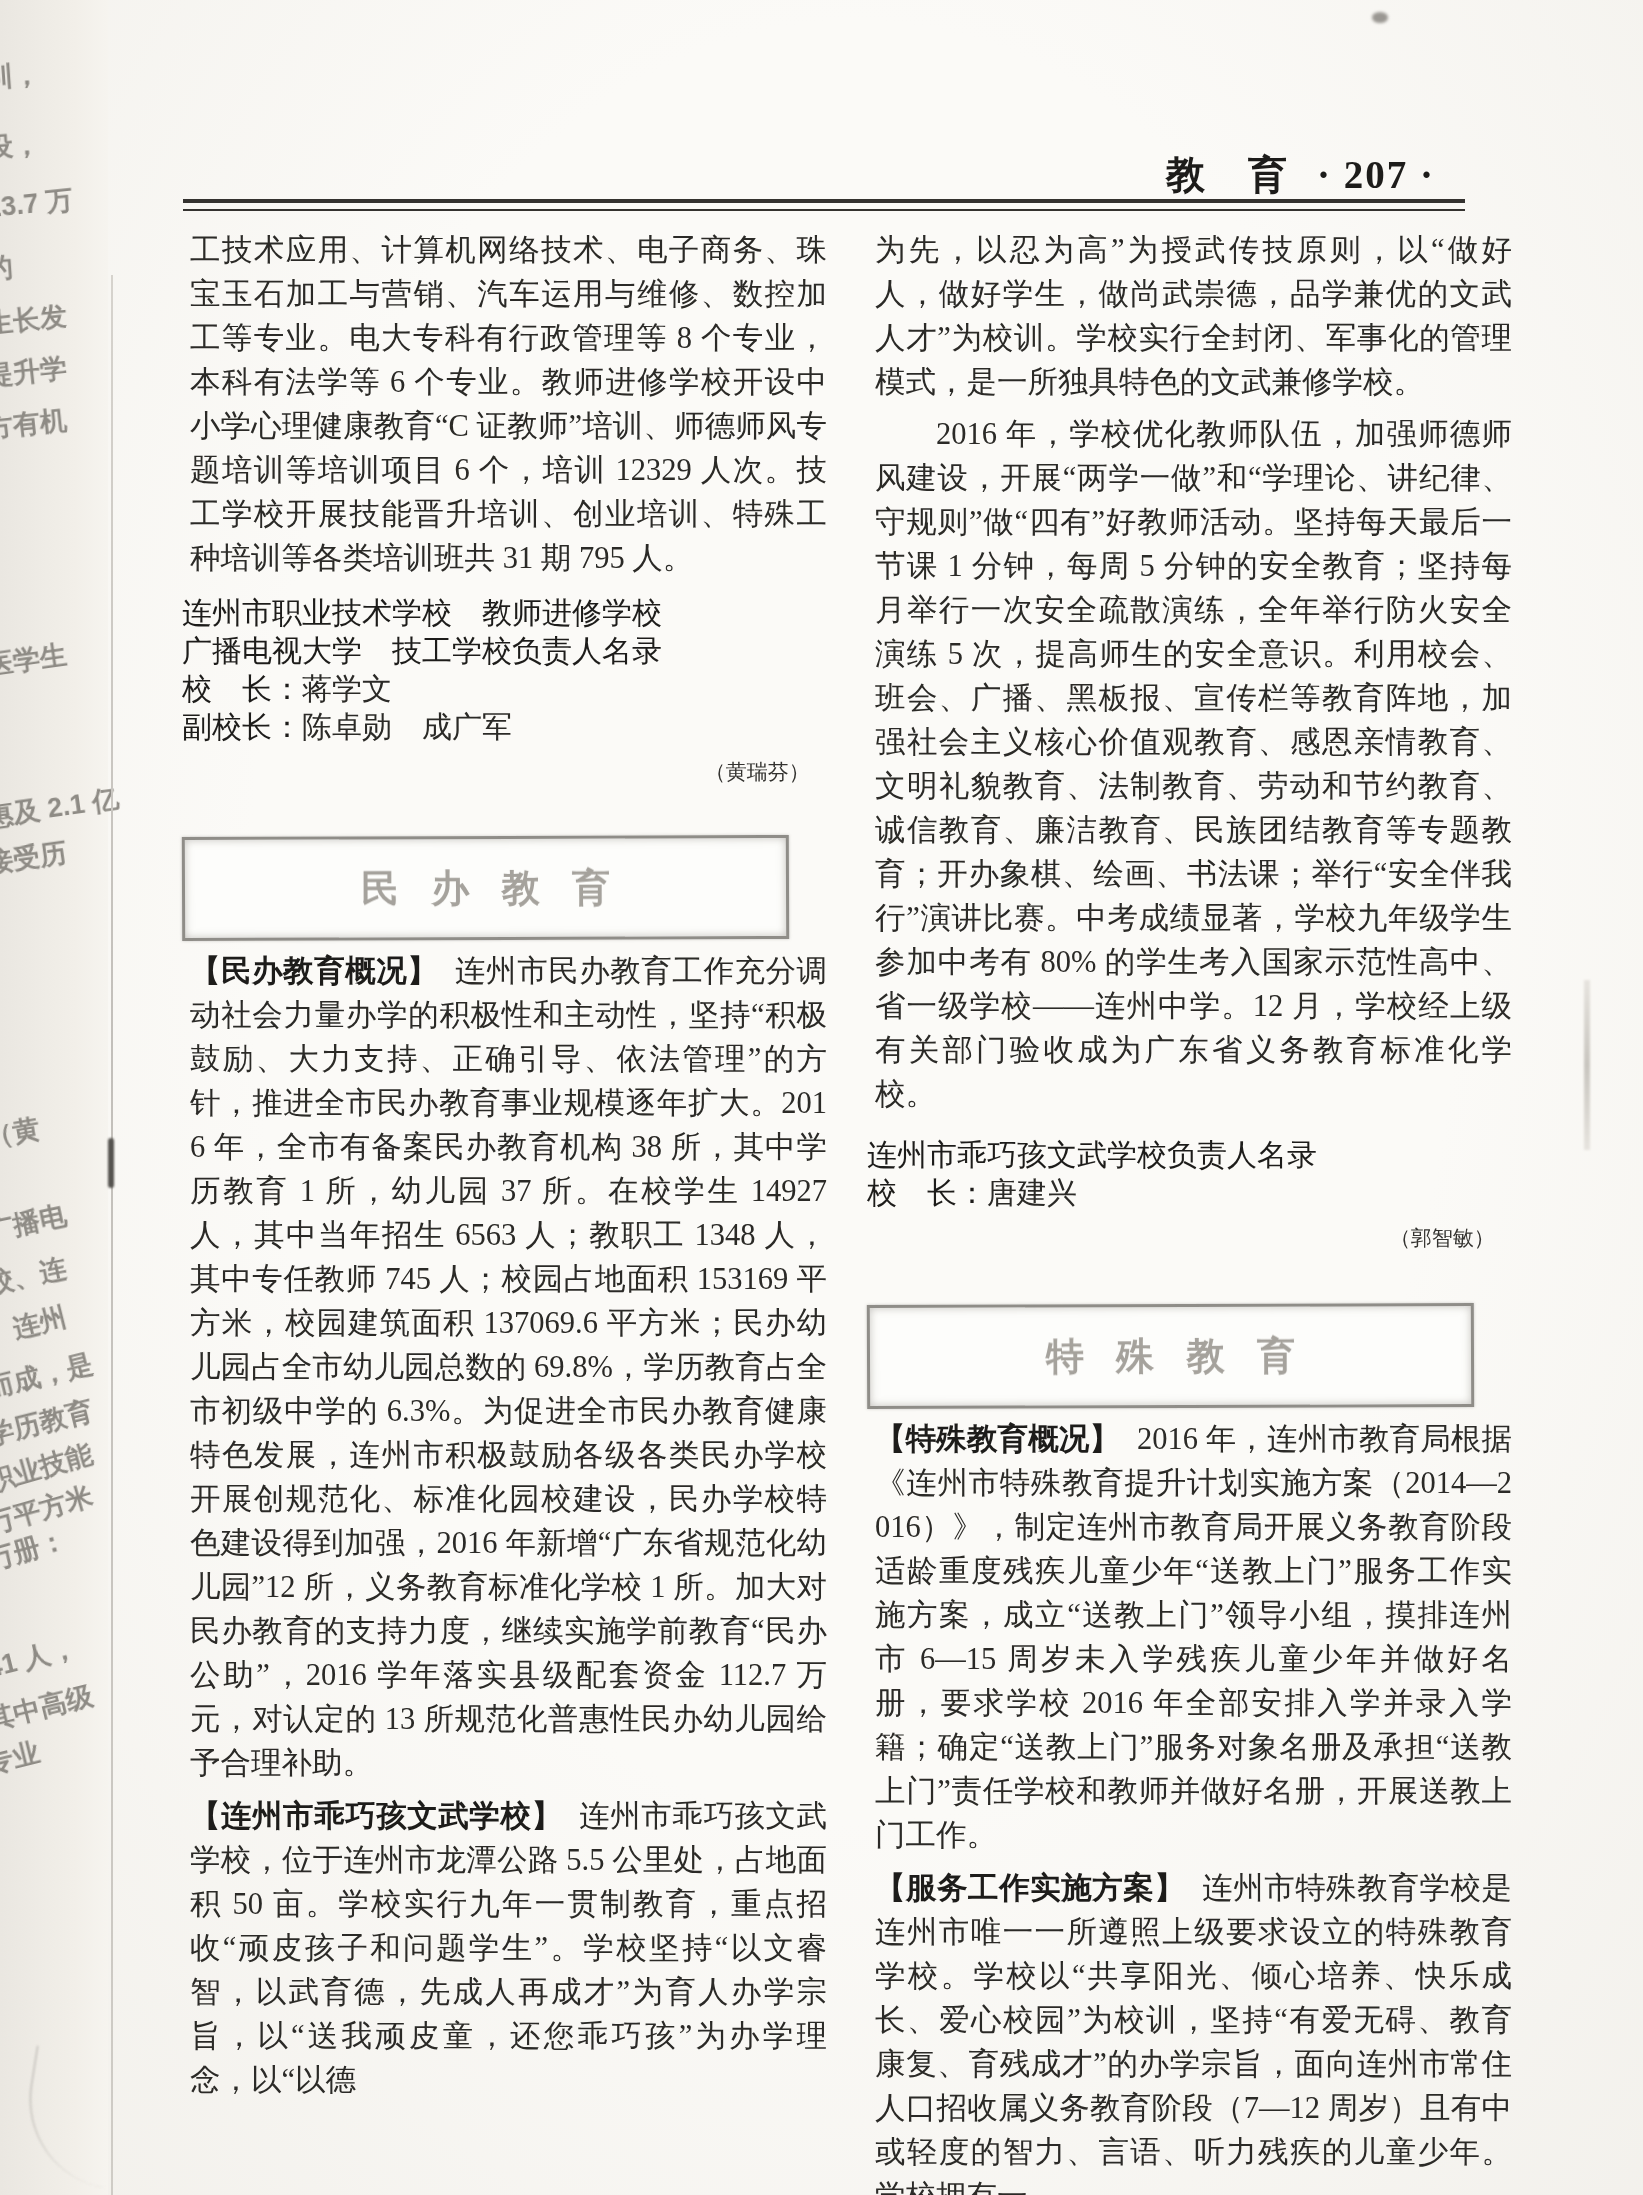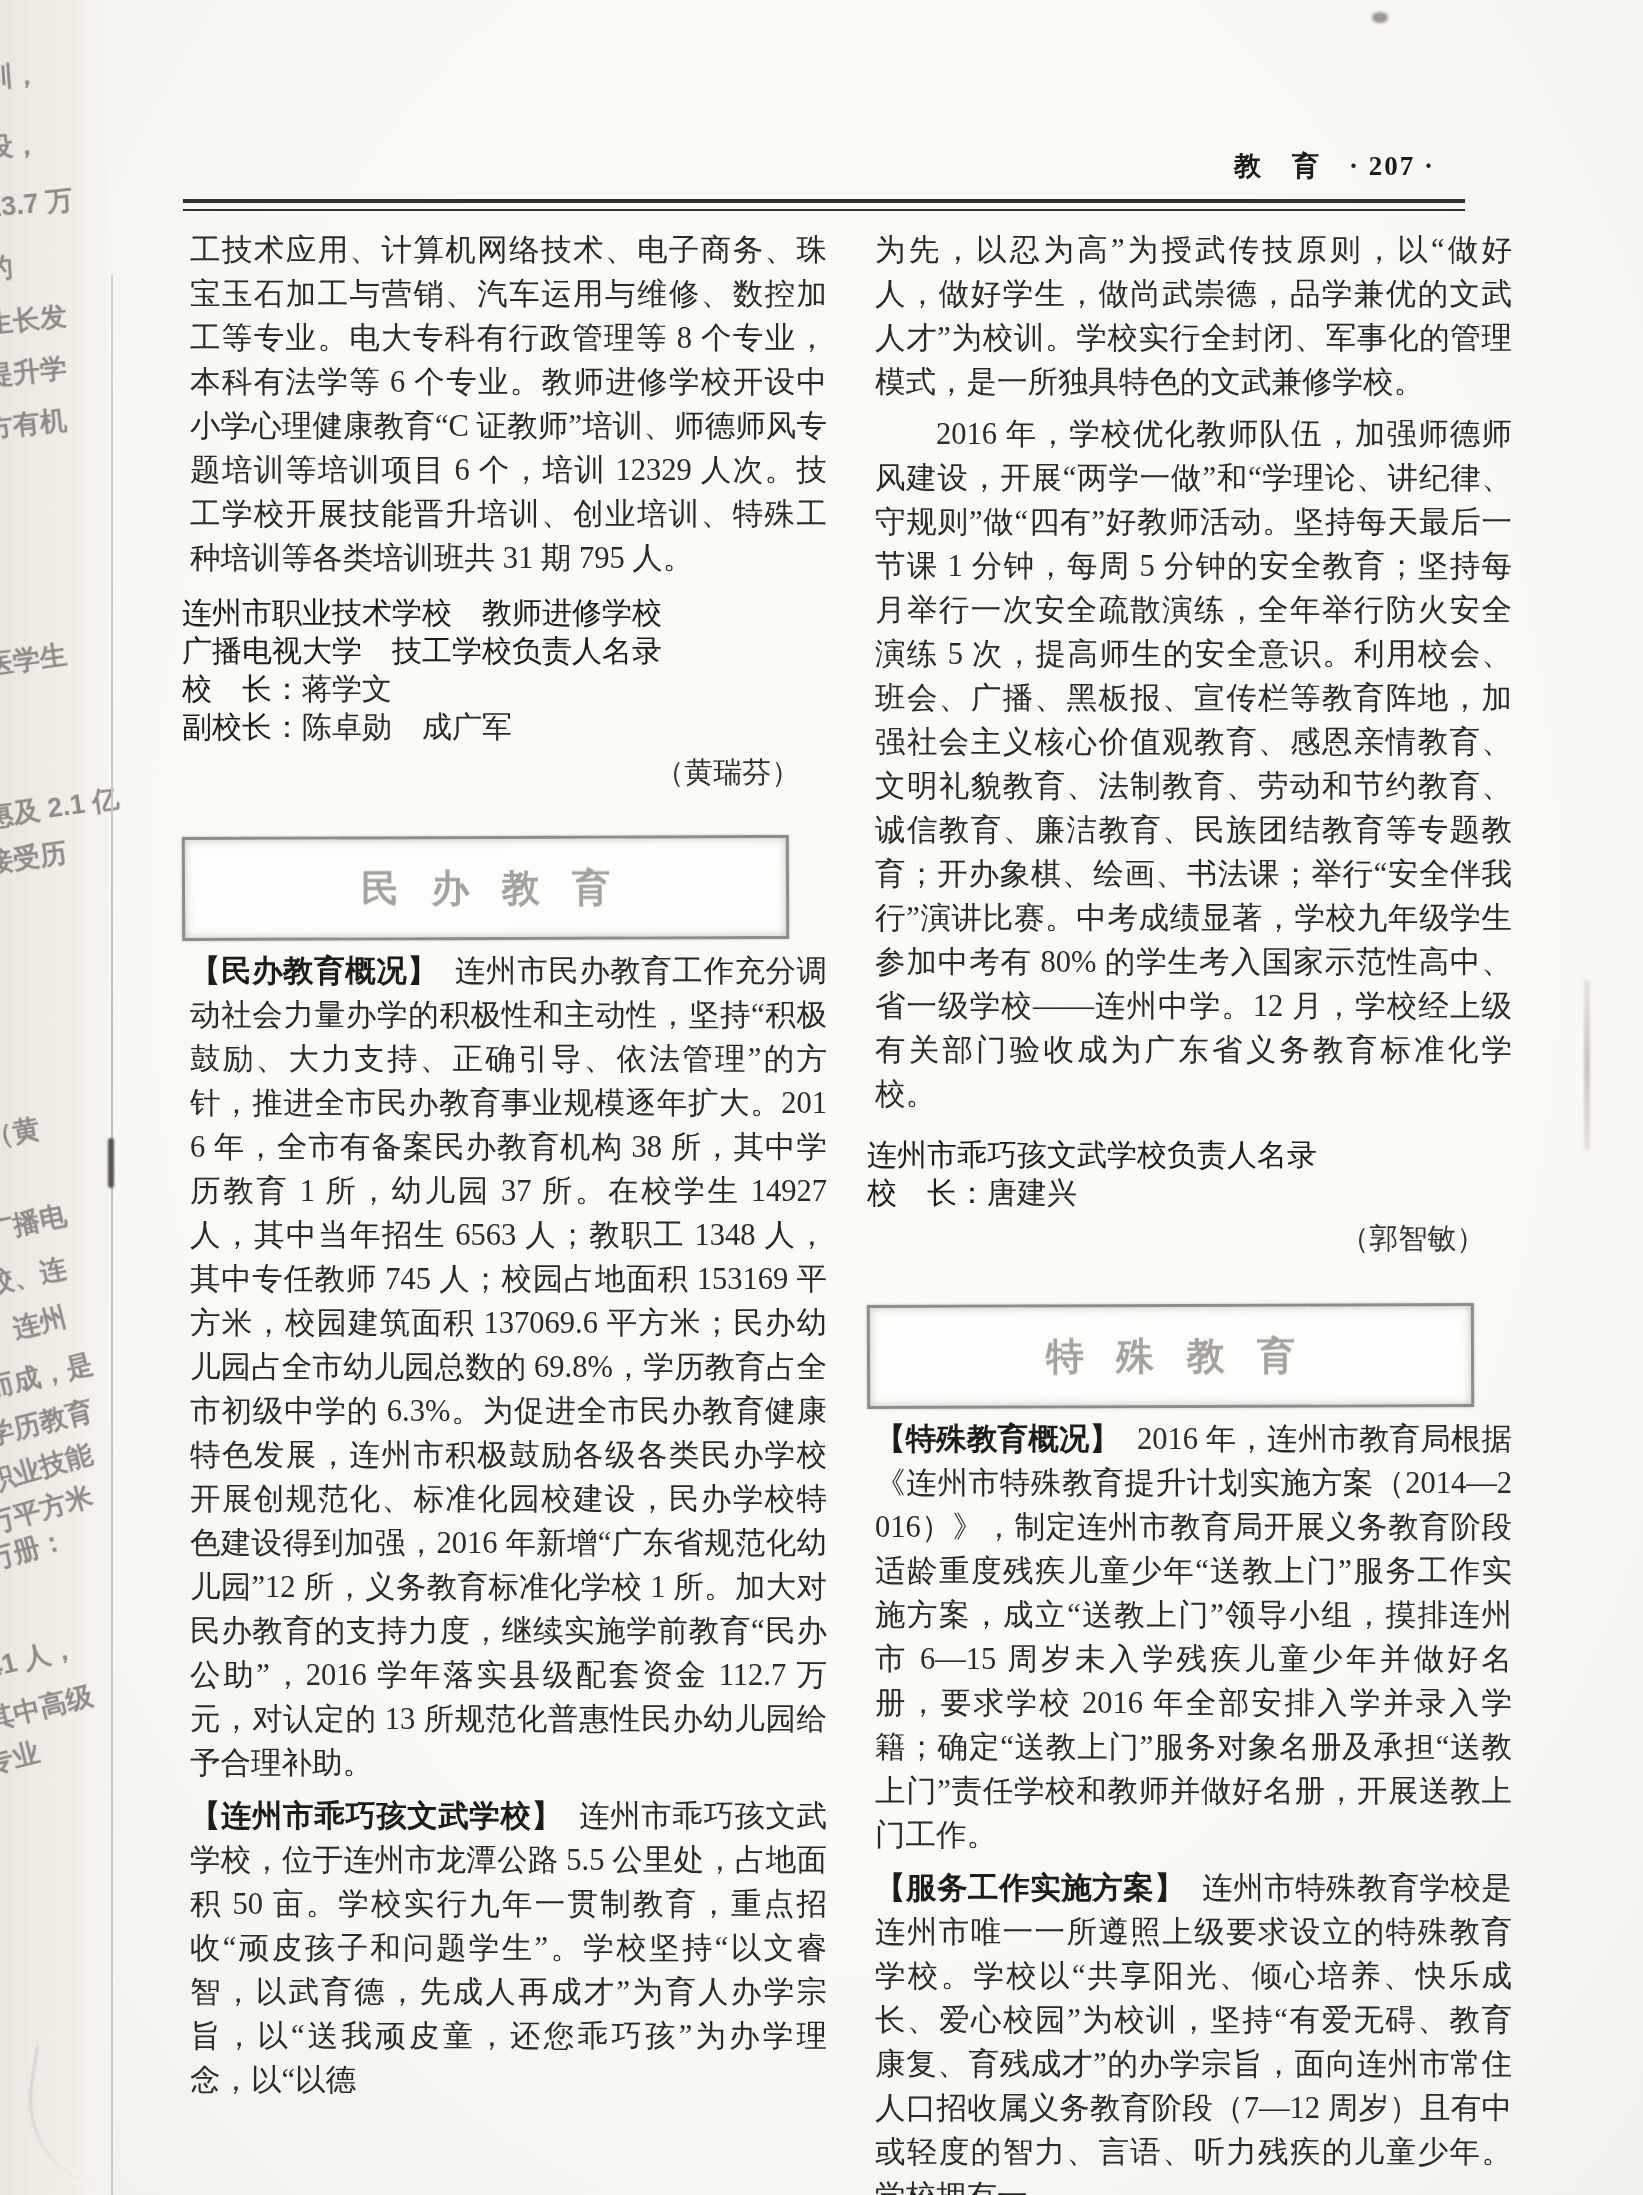--- a/index.html
+++ b/index.html
@@ -19,42 +19,42 @@
   .edge-right{position:absolute;left:1584px;top:980px;width:6px;height:170px;
     background:linear-gradient(#e7e4df,#c9c6c0 50%,#e7e4df);filter:blur(1px);}
   .speck-tr{position:absolute;left:1372px;top:12px;width:16px;height:11px;
     background:#9a9792;border-radius:50%;filter:blur(1.5px);}
   .corner-bl{position:absolute;left:26px;top:2052px;width:90px;height:130px;
     border-left:2px solid #ccc9c3;border-bottom-left-radius:90px;
     transform:rotate(9deg);filter:blur(1px);}
   
   .page-header{position:absolute;left:183px;top:148px;width:1252px;text-align:right;
     font-family:"Liberation Sans","DejaVu Sans",sans-serif;font-weight:bold;
-    font-size:27px;color:#1d1c1a;letter-spacing:2px;}
+    font-size:39px;color:#1d1c1a;letter-spacing:2px;}
   .page-header .pgnum{margin-left:28px;font-family:"Liberation Serif","DejaVu Serif",serif;}
   .rule-double{position:absolute;left:183px;top:199px;width:1282px;height:6px;
     border-top:4px solid #34322f;border-bottom:2px solid #34322f;}
   
   .col{position:absolute;top:220px;width:653px;font-size:30.5px;line-height:44px;}
   .col-left{left:182px;}
   .col-right{left:867px;}
   p.body{margin:8px;text-align:justify;word-break:break-all;}
   p.indent{text-indent:2em;}
   .hw{font-family:"Liberation Sans","DejaVu Sans",sans-serif;font-weight:bold;
     color:#1d1c1a;margin-right:0.55em;}
   .entry1-l{margin-top:66px;}
   .entry2-l{margin-top:36px;}
   .entry1-r{margin-top:48px;}
   .entry2-r{margin-top:32px;}
   .namelist{margin-top:14px;line-height:38px;font-size:30px;}
   .namelist-r{margin-top:20px;}
   .hei{font-family:"Liberation Sans","DejaVu Sans",sans-serif;font-weight:normal;color:#1d1c1a;}
   .kai{font-family:"Liberation Serif","DejaVu Serif",serif;font-weight:normal;color:#2b2a27;}
   .byline{margin-top:6px;text-align:right;padding-right:1.2em;line-height:40px;
-    font-size:29px;color:#33322f;}
+    font-size:21px;color:#33322f;}
   .secbox{margin-top:44px;width:601px;height:98px;display:flex;align-items:center;
     justify-content:center;border:3px solid #8f8d88;background:#fdfdfb;
     box-shadow:inset 0 0 8px rgba(150,146,138,0.55), 0 0 3px rgba(110,107,100,0.35);
     transform:rotate(-0.2deg);}
   .secbox-r{margin-top:46px;}
   .secbox span{font-family:"Liberation Sans","DejaVu Sans",sans-serif;font-weight:bold;
     font-size:38px;color:#a5a29c;letter-spacing:0.85em;text-indent:0.85em;
     filter:blur(0.4px);}
 </style>
 </head>

